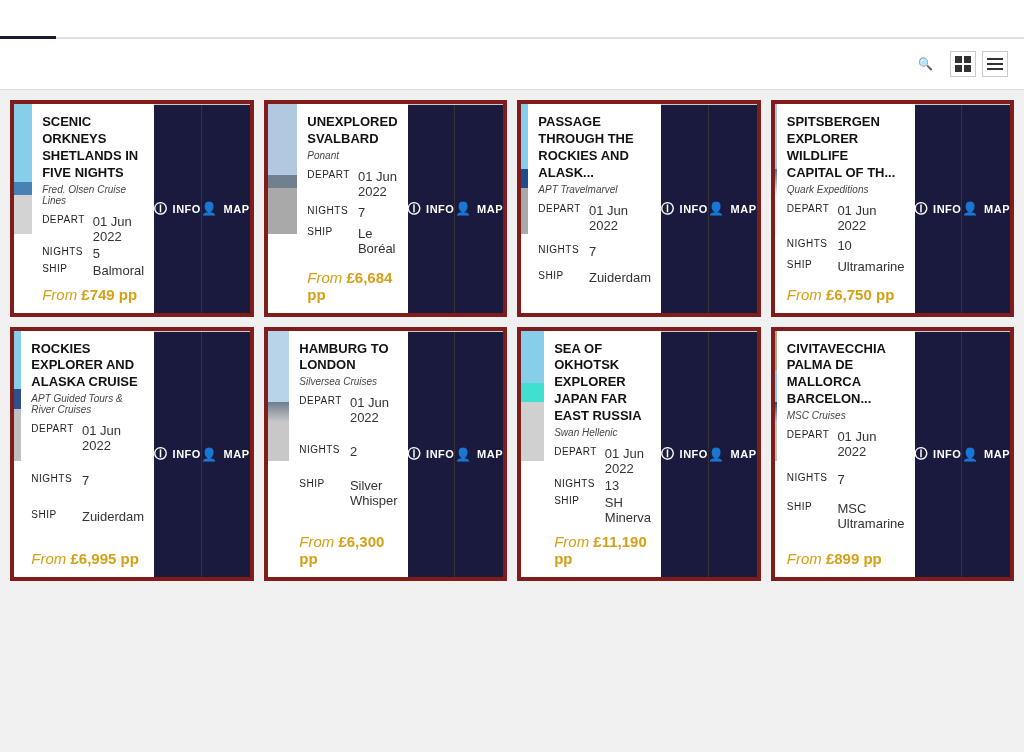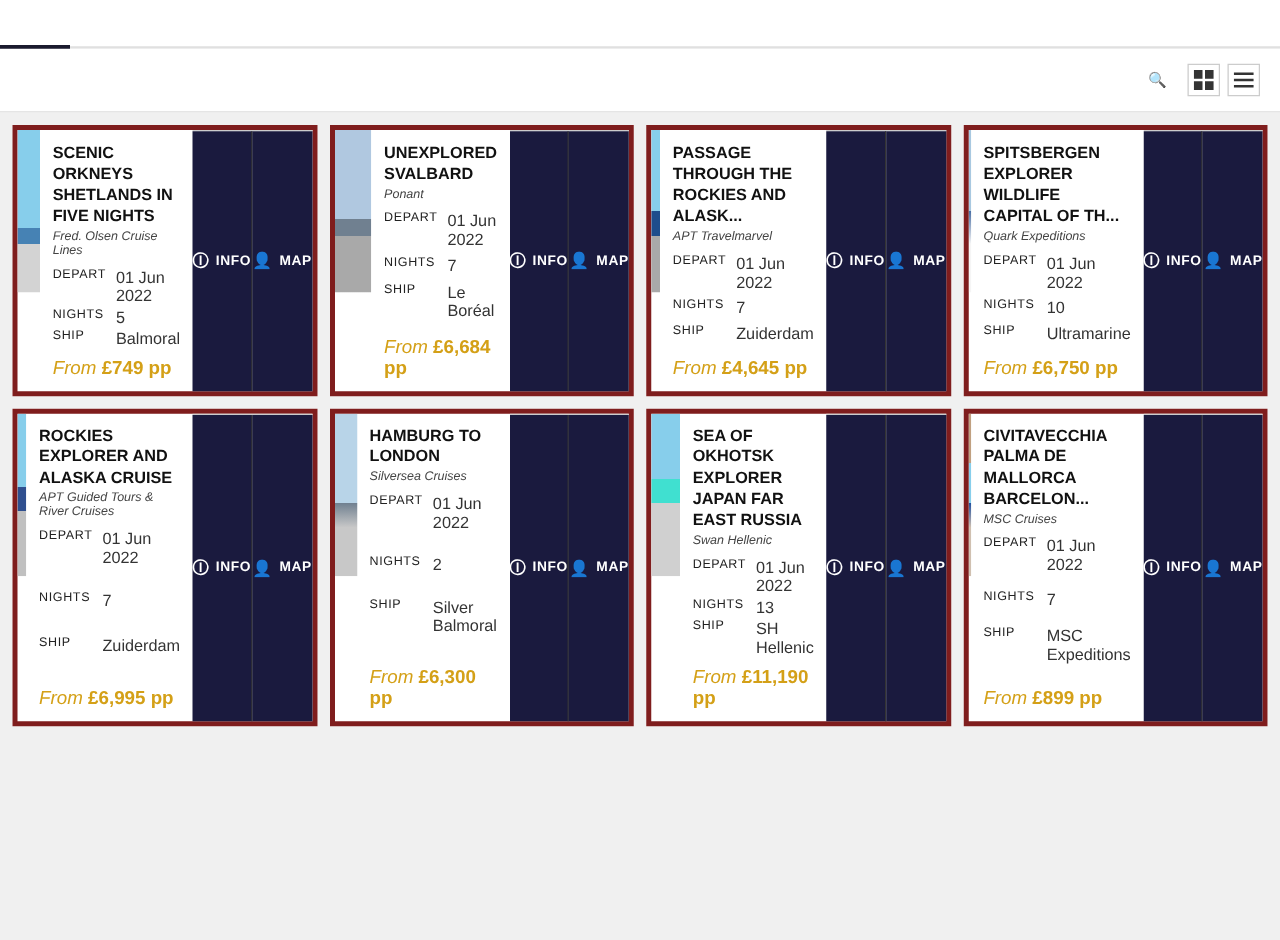--- a/index.html
+++ b/index.html
@@ -292,21 +292,20 @@
       <div class="card-title">PASSAGE THROUGH THE ROCKIES AND ALASK...</div>
       <div class="card-operator">APT Travelmarvel</div>
       <div class="card-details">
         <span class="detail-label">DEPART</span>
         <span class="detail-value">01 Jun 2022</span>
         <span class="detail-label">NIGHTS</span>
         <span class="detail-value">7</span>
         <span class="detail-label">SHIP</span>
         <span class="detail-value">Zuiderdam</span>
       </div>
-      <div class="card-price"><span>From </span>£4,645 pp</div>
     </div>
     <div class="card-actions">
       <button class="card-action-btn">
         <span class="btn-icon">ⓘ</span>
         <span>INFO</span>
       </button>
       <button class="card-action-btn">
         <span class="btn-icon">👤</span>
         <span>MAP</span>
       </button>
@@ -374,21 +373,21 @@
     </div>
     <div class="card-body">
       <div class="card-title">HAMBURG TO LONDON</div>
       <div class="card-operator">Silversea Cruises</div>
       <div class="card-details">
         <span class="detail-label">DEPART</span>
         <span class="detail-value">01 Jun 2022</span>
         <span class="detail-label">NIGHTS</span>
         <span class="detail-value">2</span>
         <span class="detail-label">SHIP</span>
-        <span class="detail-value">Silver Balmoral</span>
+        <span class="detail-value">Silver Whisper</span>
       </div>
       <div class="card-price"><span>From </span>£6,300 pp</div>
     </div>
     <div class="card-actions">
       <button class="card-action-btn">
         <span class="btn-icon">ⓘ</span>
         <span>INFO</span>
       </button>
       <button class="card-action-btn">
         <span class="btn-icon">👤</span>
@@ -402,21 +401,21 @@
     </div>
     <div class="card-body">
       <div class="card-title">SEA OF OKHOTSK EXPLORER JAPAN FAR EAST RUSSIA</div>
       <div class="card-operator">Swan Hellenic</div>
       <div class="card-details">
         <span class="detail-label">DEPART</span>
         <span class="detail-value">01 Jun 2022</span>
         <span class="detail-label">NIGHTS</span>
         <span class="detail-value">13</span>
         <span class="detail-label">SHIP</span>
-        <span class="detail-value">SH Hellenic</span>
+        <span class="detail-value">SH Minerva</span>
       </div>
       <div class="card-price"><span>From </span>£11,190 pp</div>
     </div>
     <div class="card-actions">
       <button class="card-action-btn">
         <span class="btn-icon">ⓘ</span>
         <span>INFO</span>
       </button>
       <button class="card-action-btn">
         <span class="btn-icon">👤</span>
@@ -430,21 +429,21 @@
     </div>
     <div class="card-body">
       <div class="card-title">CIVITAVECCHIA PALMA DE MALLORCA BARCELON...</div>
       <div class="card-operator">MSC Cruises</div>
       <div class="card-details">
         <span class="detail-label">DEPART</span>
         <span class="detail-value">01 Jun 2022</span>
         <span class="detail-label">NIGHTS</span>
         <span class="detail-value">7</span>
         <span class="detail-label">SHIP</span>
-        <span class="detail-value">MSC Expeditions</span>
+        <span class="detail-value">MSC Ultramarine</span>
       </div>
       <div class="card-price"><span>From </span>£899 pp</div>
     </div>
     <div class="card-actions">
       <button class="card-action-btn">
         <span class="btn-icon">ⓘ</span>
         <span>INFO</span>
       </button>
       <button class="card-action-btn">
         <span class="btn-icon">👤</span>

